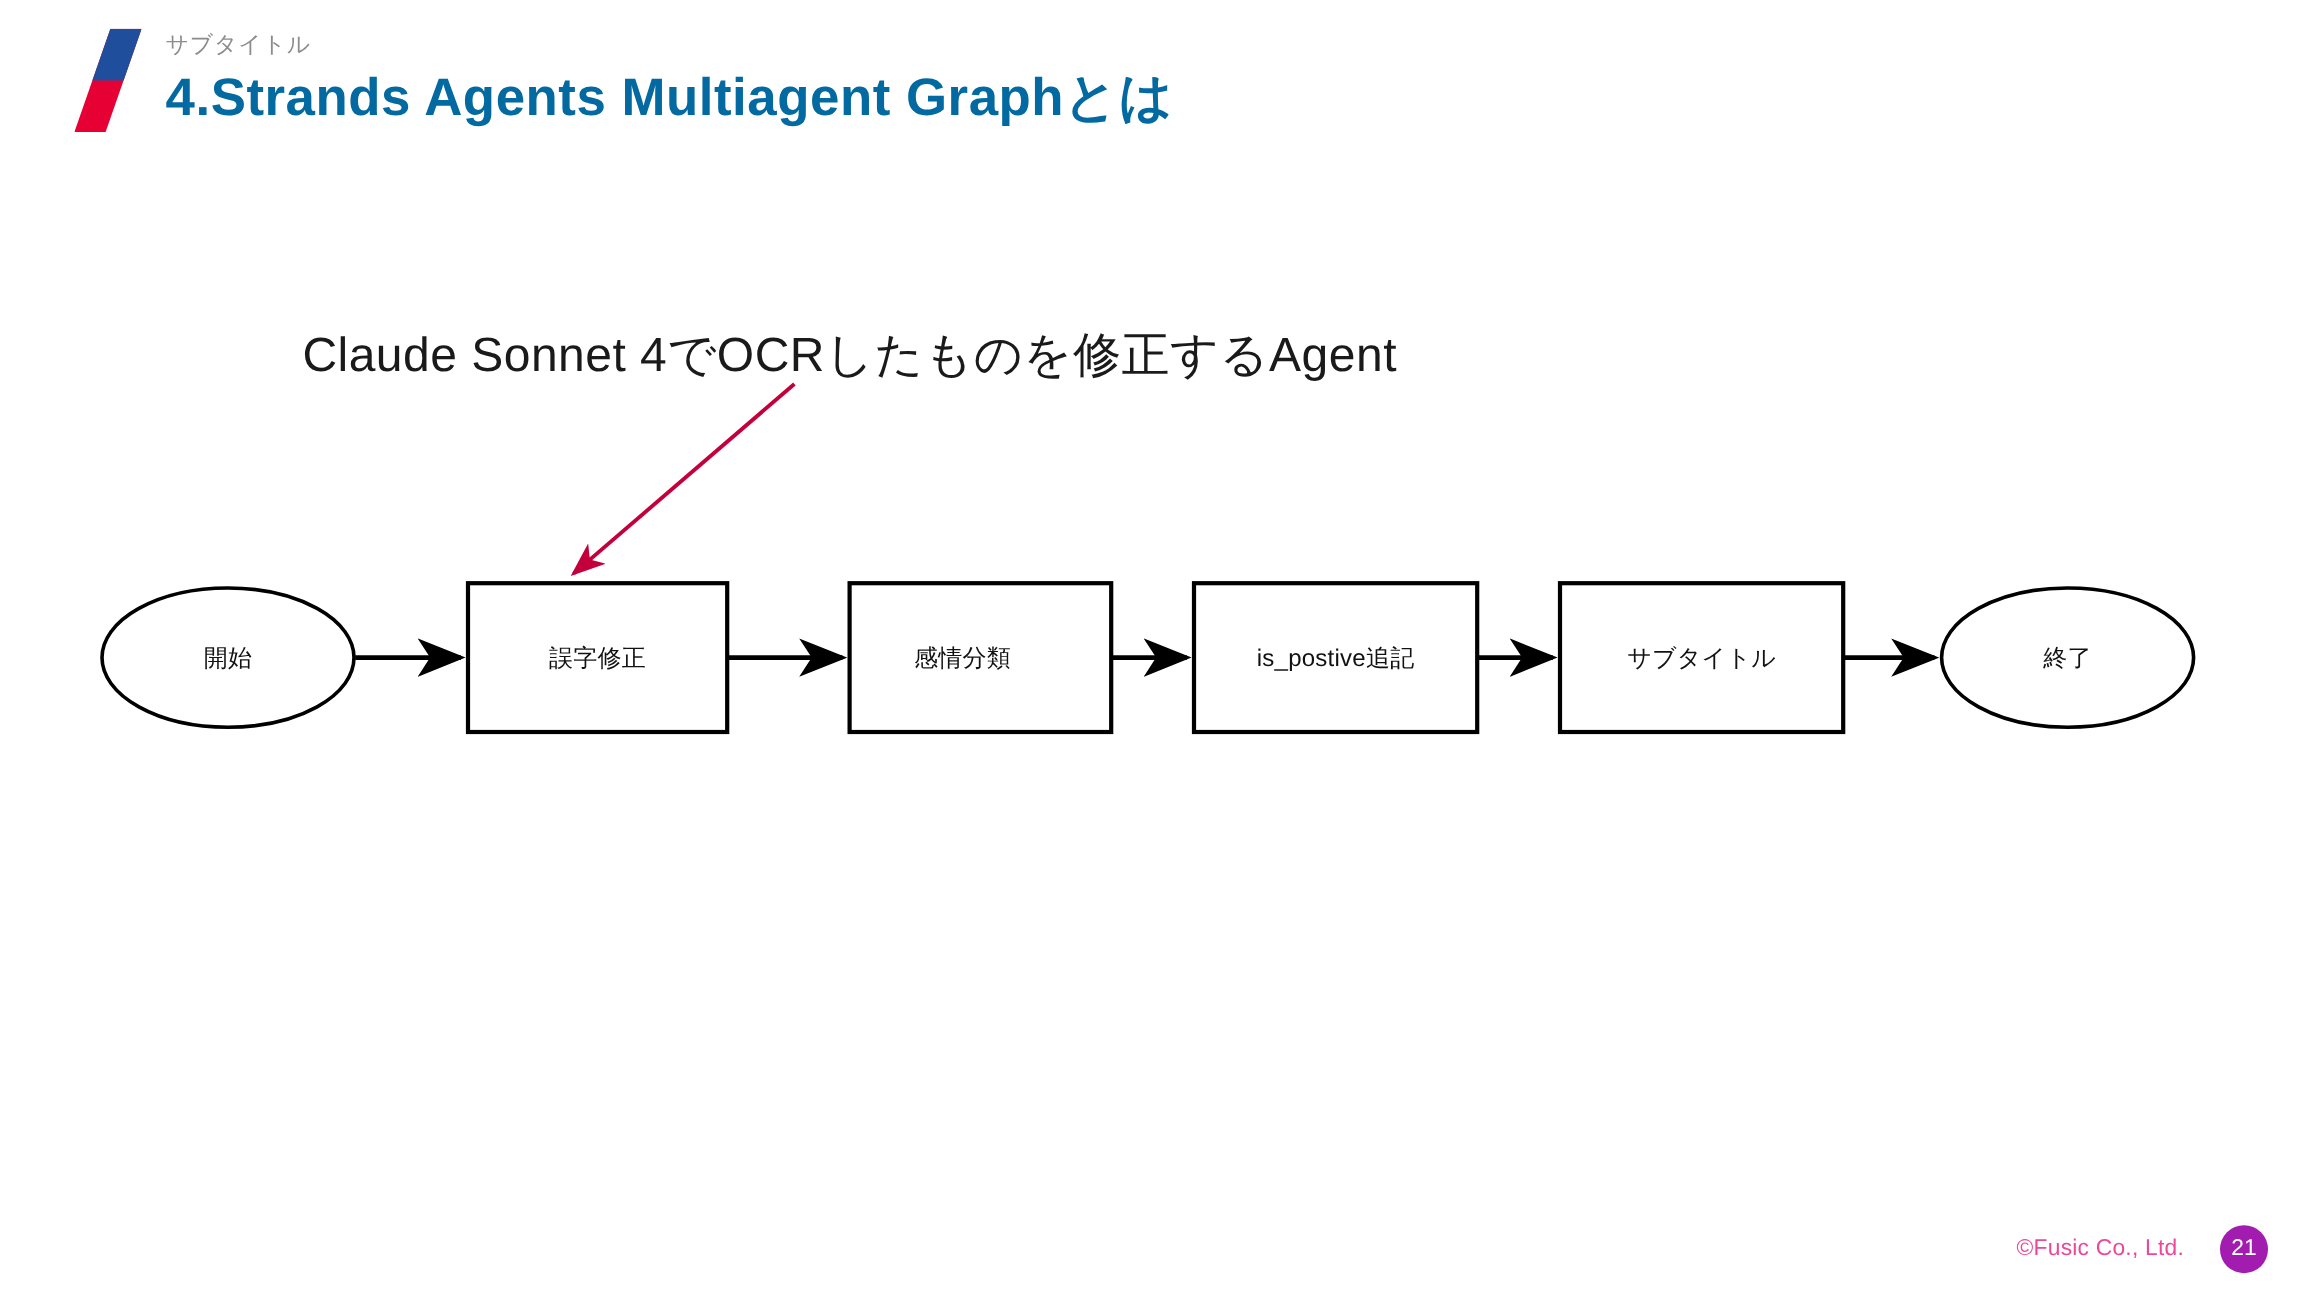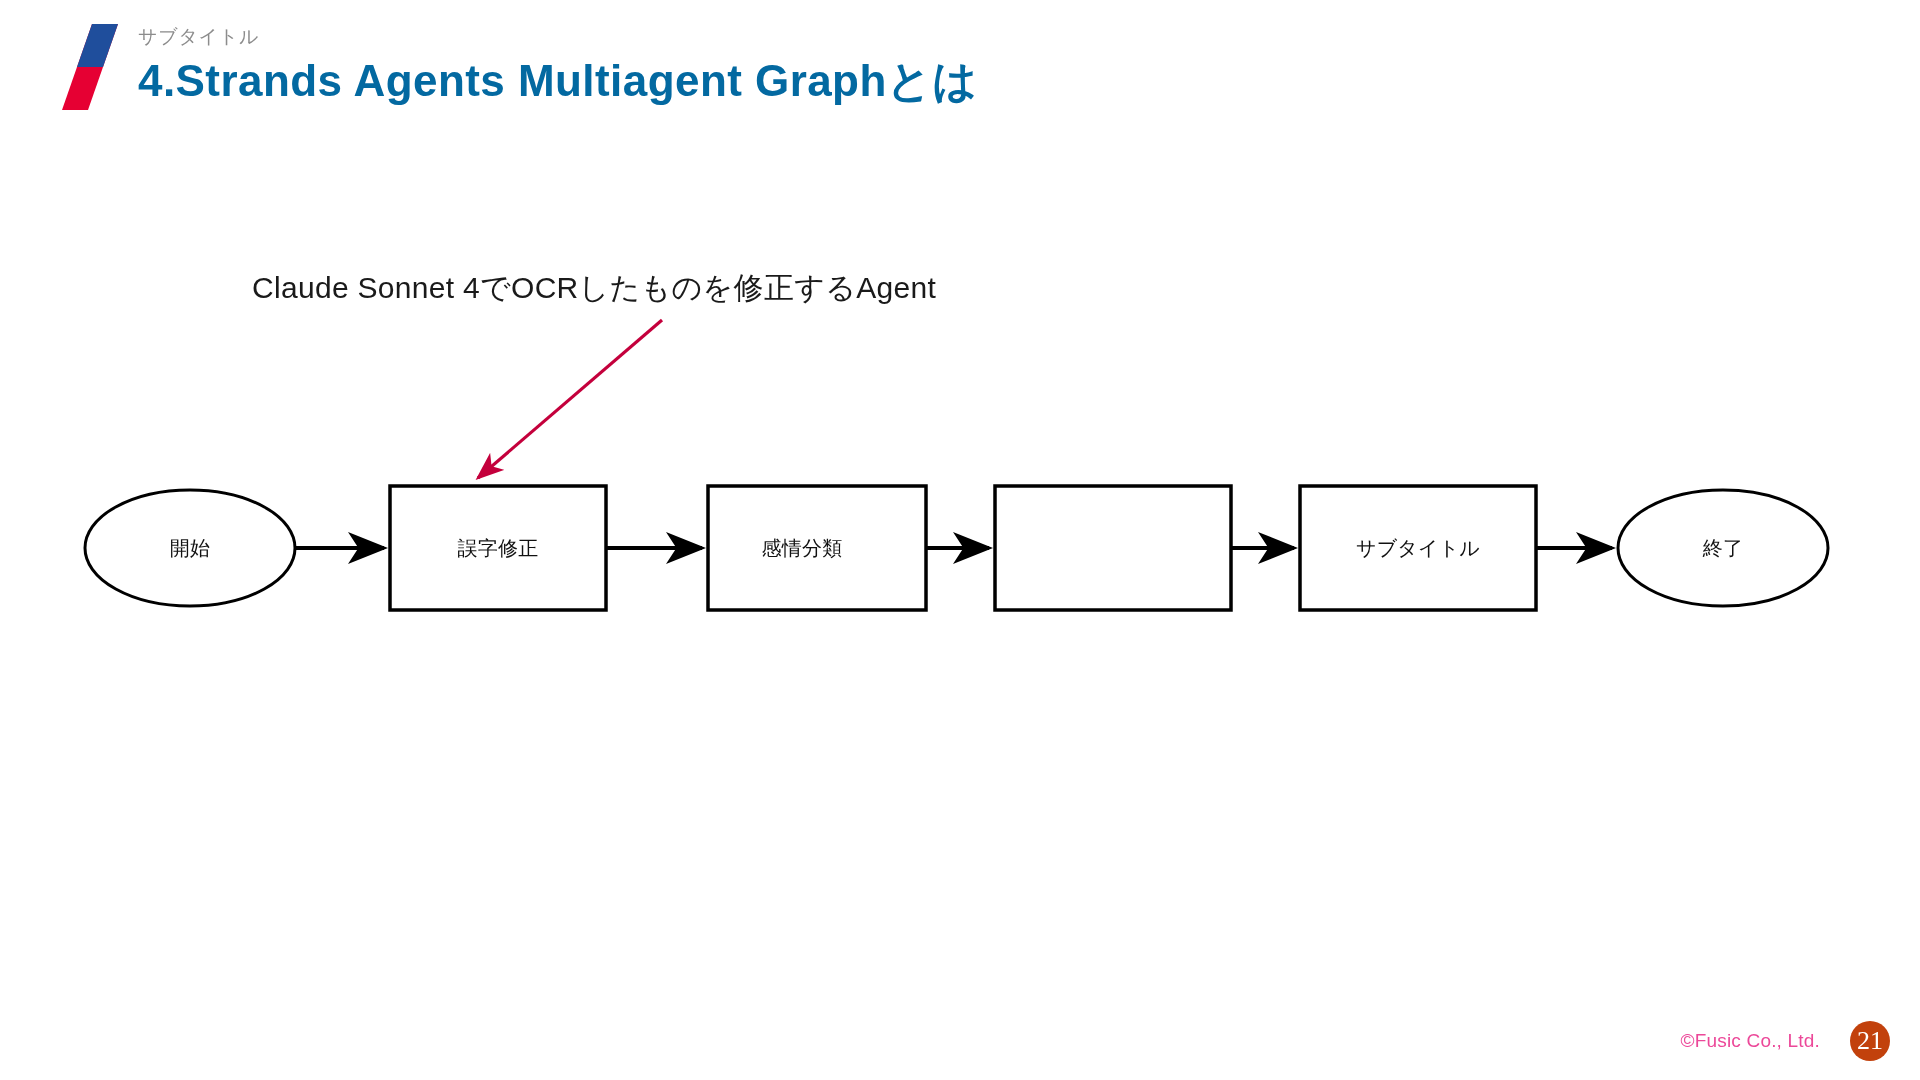--- a/index.html
+++ b/index.html
@@ -57,21 +57,21 @@
     position: absolute;
     left: 0;
     top: 0;
     width: 1920px;
     height: 1080px;
   }
   .annotation-text {
     position: absolute;
     left: 252px;
     top: 268px;
-    font-size: 30px;
+    font-size: 40px;
     color: #1a1a1a;
     white-space: nowrap;
     letter-spacing: 0.01em;
   }
 
   .node-label {
     position: absolute;
     display: flex;
     align-items: center;
     justify-content: center;
@@ -91,27 +91,26 @@
     white-space: nowrap;
     letter-spacing: 0.01em;
   }
   .page-badge {
     position: absolute;
     right: 30px;
     bottom: 19px;
     width: 40px;
     height: 40px;
     border-radius: 50%;
-    background: #c2410c;
+    background: #a21caf;
     color: #ffffff;
-    font-size: 26px;
+    font-size: 19px;
     display: flex;
     align-items: center;
     justify-content: center;
-    font-family: Liberation Serif, serif;
   }
 </style>
 </head>
 <body>
 
 <div class="slide-header">
 
   <div class="brand-mark">
     <svg width="56" height="86" viewBox="0 0 56 86" xmlns="http://www.w3.org/2000/svg">
       <polygon points="30,0 56,0 26,86 0,86" fill="#E60033"></polygon>
@@ -160,20 +159,21 @@
   </svg>
 
   <div class="annotation-text">Claude Sonnet 4でOCRしたものを修正するAgent</div>
 
   <div class="node-label" style="left:85px;  top:490px; width:210px; height:116px;">開始</div>
 
   <div class="node-label" style="left:390px; top:486px; width:216px; height:124px;">誤字修正</div>
 
   <div class="node-label" style="left:708px; top:486px; width:188px; height:124px;">感情分類</div>
 
+  <div class="node-label" style="left:995px; top:486px; width:236px; height:124px;">is_postive追記</div>
 
   <div class="node-label" style="left:1300px; top:486px; width:236px; height:124px;">サブタイトル</div>
 
   <div class="node-label" style="left:1618px; top:490px; width:210px; height:116px;">終了</div>
 </div>
 
 <div class="footer-copyright">©Fusic Co., Ltd.</div>
 
 <div class="page-badge">21</div>
 

